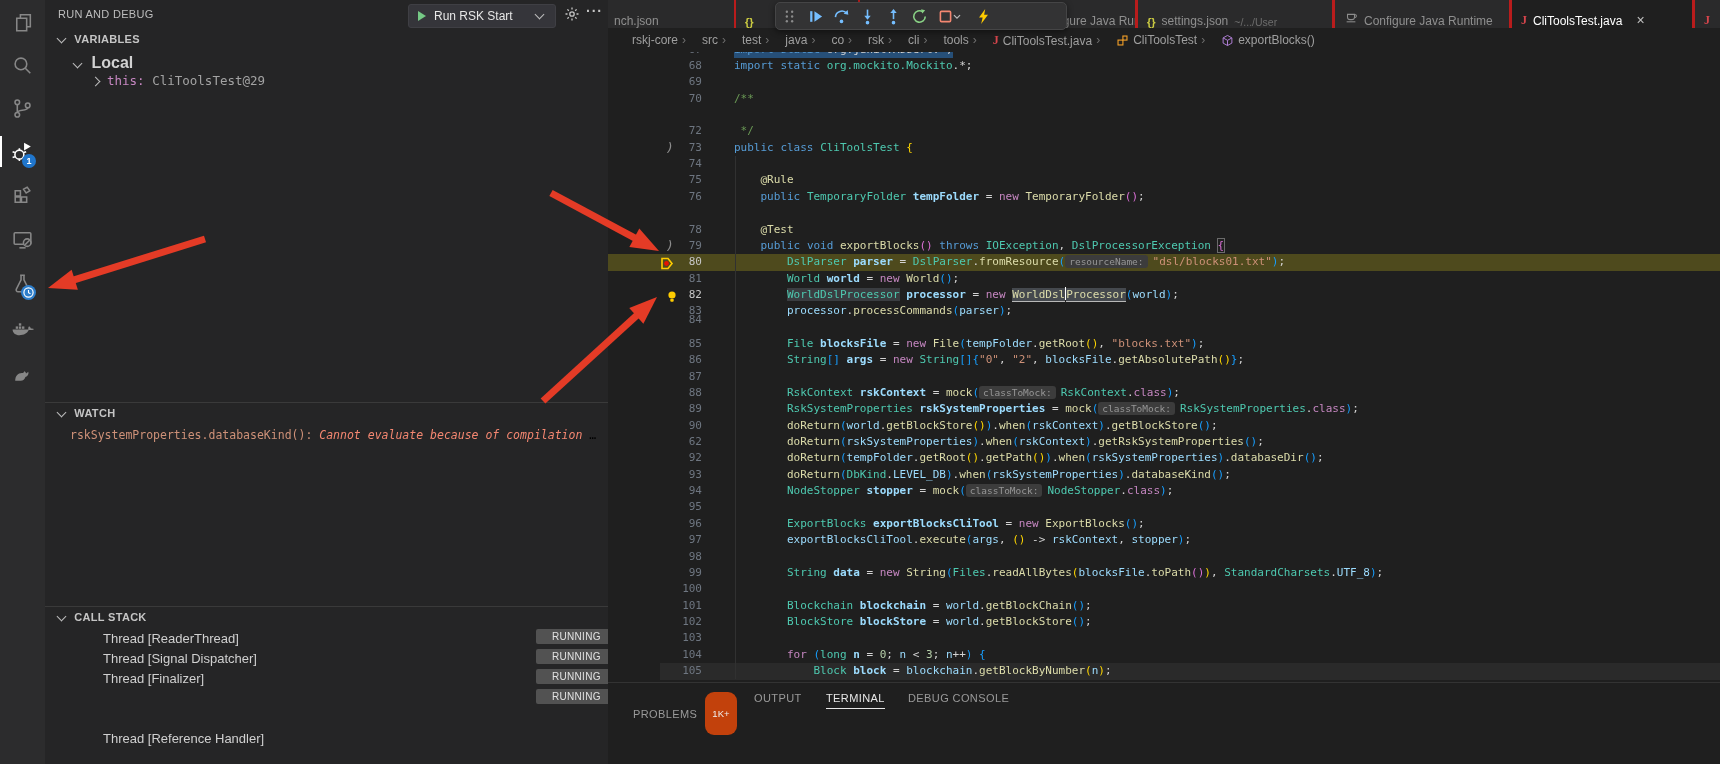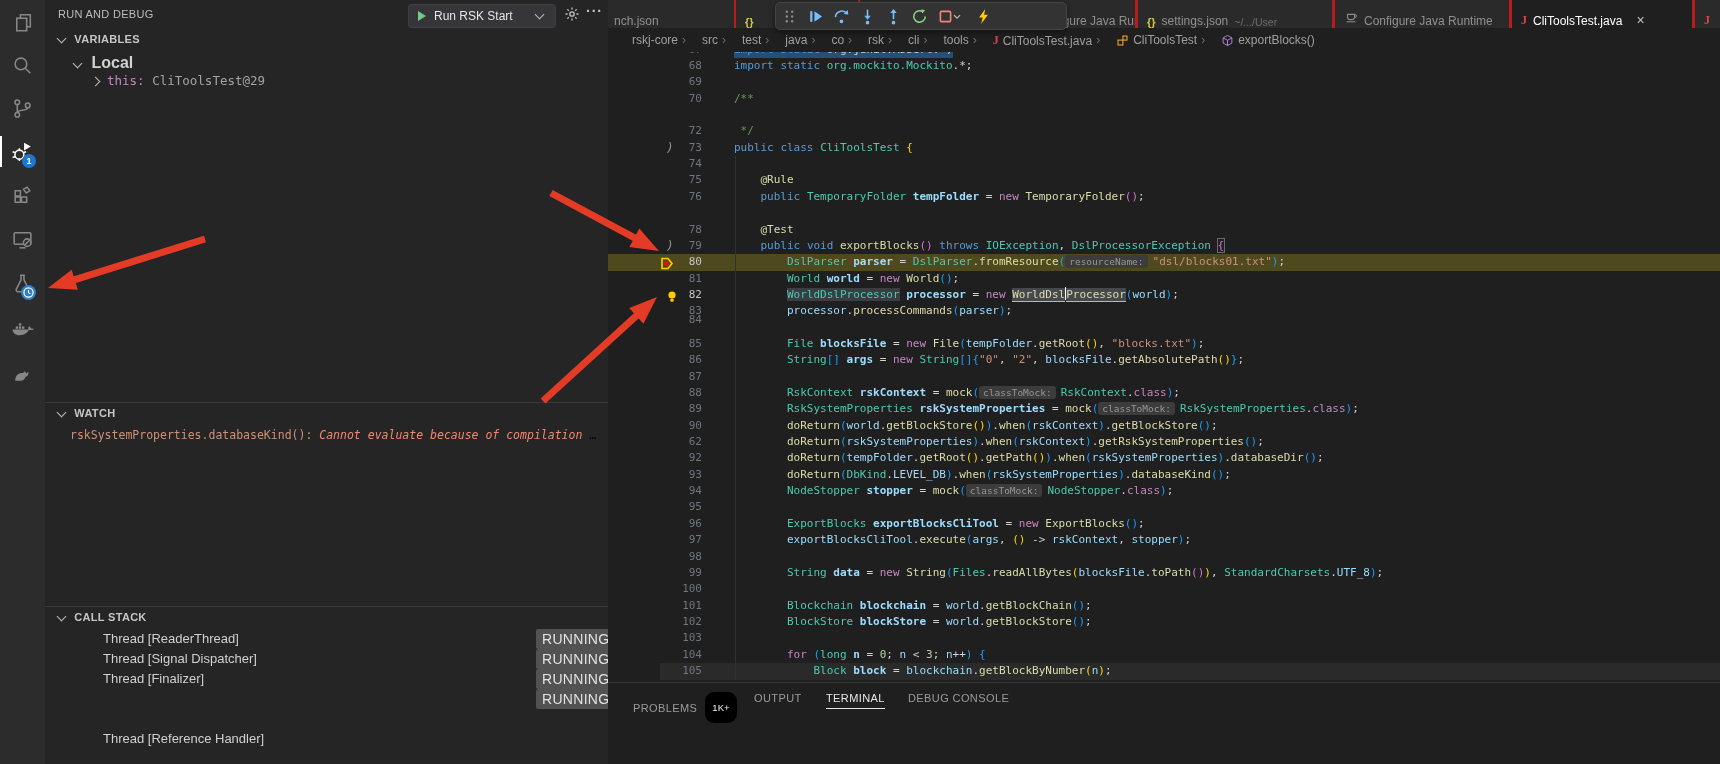--- a/index.html
+++ b/index.html
@@ -36,22 +36,22 @@
   .scopehead{position:absolute;font-size:16px;font-weight:700;color:#d2d2d2;}
   .scopehead .chev{margin-right:6px;margin-bottom:1px;}
   .varrow{position:absolute;font-size:12.5px;font-family:"DejaVu Sans Mono",monospace;}
   .varrow .vname{color:#c586c0;}
   .varrow .vval{color:#a3a3a3;}
   .watchrow{position:absolute;font-size:11.5px;font-family:"DejaVu Sans Mono",monospace;white-space:nowrap;
             width:530px;overflow:hidden;text-overflow:ellipsis;}
   .watchrow .wexpr{color:#ce9178;}
   .watchrow .werr{color:#f48771;font-style:italic;}
   .thread{position:absolute;left:25px;font-size:13px;color:#d0d0d0;margin-left:33px;}
-  .runbadge{position:absolute;left:491px;background:#525252;color:#e2e2e2;font-size:14px;
-            padding:2px 6px;border-radius:2px;letter-spacing:.3px;}
+  .runbadge{position:absolute;left:491px;background:#525252;color:#e2e2e2;font-size:10px;
+            padding:2px 16px;border-radius:2px;letter-spacing:.3px;}
   
   #editor{position:absolute;left:608px;top:0;width:1112px;height:764px;background:#1f1f1f;}
   #tabbar{position:absolute;left:0;top:0;width:1112px;height:28px;background:#222223;}
   .tab{position:absolute;top:0;height:28px;background:#2a2a2b;border-right:5px solid #b91c1c;
        display:flex;align-items:flex-end;overflow:hidden;}
   .tab.active{background:#1f1f1f;}
   .tab .tlabel{font-size:12px;color:#8f8f8f;margin-left:6px;white-space:nowrap;}
   .tab.active .tlabel{color:#ffffff;}
   .tab .tdesc{font-size:10.5px;color:#6d6d6d;margin-left:6px;white-space:nowrap;}
   .tab .ticon{margin-left:9px;flex:none;}
@@ -87,21 +87,21 @@
   .hl{background:#3a3d41}
   .hl2{background:#45494e;box-shadow:0 1px 0 #b8b8b8;}
   .mbx{outline:1px solid #6b6b6b;}
   .caret{display:inline-block;width:0;height:13px;border-left:1.3px solid #fff;vertical-align:-2px;}
   .selband{background:#264f78;}
   #indent-guide{position:absolute;left:127px;width:1px;background:#313131;}
   
   #panel{position:absolute;left:0;top:682px;width:1112px;height:82px;background:#1f1f1f;border-top:1px solid #333;}
   .ptab{position:absolute;top:9px;font-size:11px;color:#9a9a9a;letter-spacing:.4px;display:flex;align-items:center;}
   .ptab.active{color:#e7e7e7;border-bottom:1px solid #e7e7e7;padding-bottom:4px;}
-  .pbadge{background:#000000;color:#eee;font-size:9.5px;padding:10px 7px;border-radius:9px;margin-left:8px;letter-spacing:0;}
+  .pbadge{background:#c2410c;color:#eee;font-size:9.5px;padding:16px 7px;border-radius:9px;margin-left:8px;letter-spacing:0;}
   
   #arrows{position:absolute;left:0;top:0;width:1720px;height:764px;pointer-events:none;z-index:50;}
 </style>
 </head>
 <body>
 
 <div id="app">
 
   <div id="activitybar">
       <div class="actitem" style="top: 10px;">

